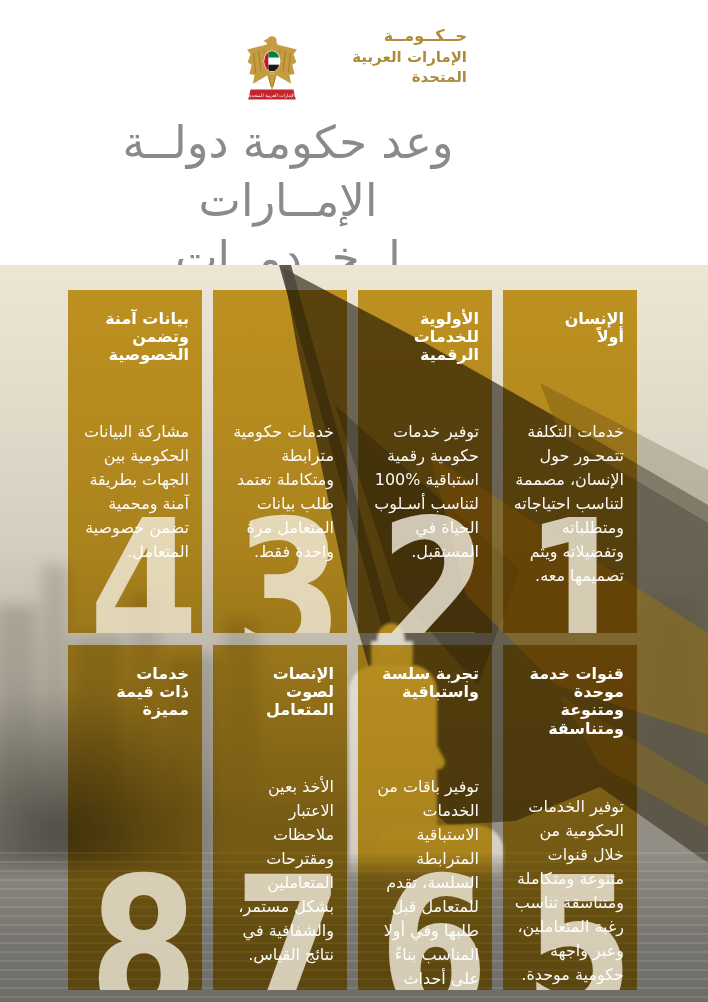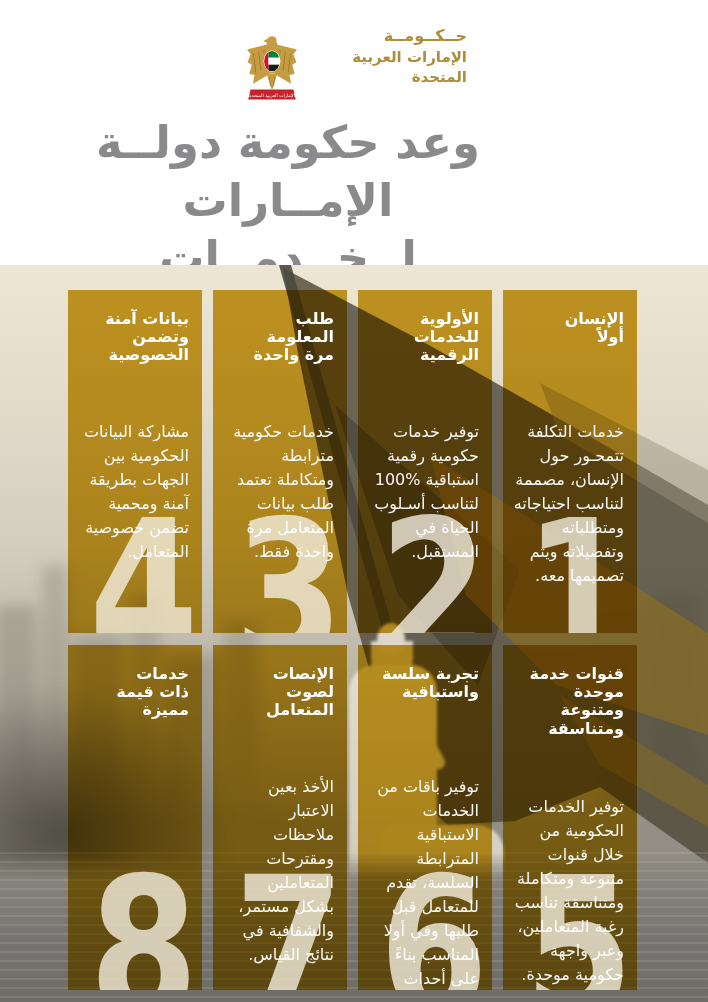--- a/index.html
+++ b/index.html
@@ -14,21 +14,21 @@
   .logo{position:absolute;top:26px;left:243px;display:flex;gap:14px;}
   .emblem{width:58px;height:82px;flex:0 0 auto;}
   .logo-text{text-align:right;direction:rtl;color:#AE8C3A;width:152px;}
   .logo-line1{font-size:16px;font-weight:700;line-height:1.2;}
   .logo-line2{font-size:15px;font-weight:700;line-height:1.35;margin-top:2px;}
 
   
   .main-title{
     position:absolute;top:114px;left:0;width:576px;padding:0 38px;
     text-align:center;direction:rtl;color:#8A8A8C;
-    font-size:45px;font-weight:700;line-height:1.28;
+    font-size:45px;font-weight:400;line-height:1.28;
   }
 
   
   .photo{position:absolute;top:265px;left:0;width:708px;height:737px;overflow:hidden;}
   .ph-base{position:absolute;inset:0;
     background:linear-gradient(180deg,#EDE6D5 0%,#E3DCCB 18%,#D4CEBF 38%,#BCB6A9 55%,#A19C92 70%,#8F8B83 82%,#7F7C75 100%);}
   .ph-skyline{position:absolute;filter:blur(7px);}
   .ph-skyline .t{position:absolute;opacity:.5;}
   .ph-horizon{position:absolute;left:0;top:540px;width:708px;height:42px;background:#908C82;opacity:.55;filter:blur(6px);}
   .ph-fg{position:absolute;left:-30px;top:420px;width:260px;height:270px;filter:blur(8px);
@@ -162,23 +162,20 @@
       <div class="card-bg"></div>
       <div class="card-number">2</div>
       <div class="card-title">الأولوية
 للخدمات
 الرقمية</div>
       <div class="card-body">توفير خدمات حكومية رقمية استباقية %100 لتناسب أسـلوب الحياة في المستقبل.</div>
     </div>
     <div class="card card-3">
       <div class="card-bg"></div>
       <div class="card-number">3</div>
-      <div class="card-title">طلب
-المعلومة
-مرة واحدة</div>
       <div class="card-body">خدمات حكومية مترابطة ومتكاملة تعتمد طلب بيانات المتعامل مرة واحدة فقط.</div>
     </div>
     <div class="card card-4">
       <div class="card-bg"></div>
       <div class="card-number">4</div>
       <div class="card-title">بيانات آمنة
 وتضمن
 الخصوصية</div>
       <div class="card-body">مشاركة البيانات الحكومية بين الجهات بطريقة آمنة ومحمية تضمن خصوصية المتعامل.</div>
     </div>

